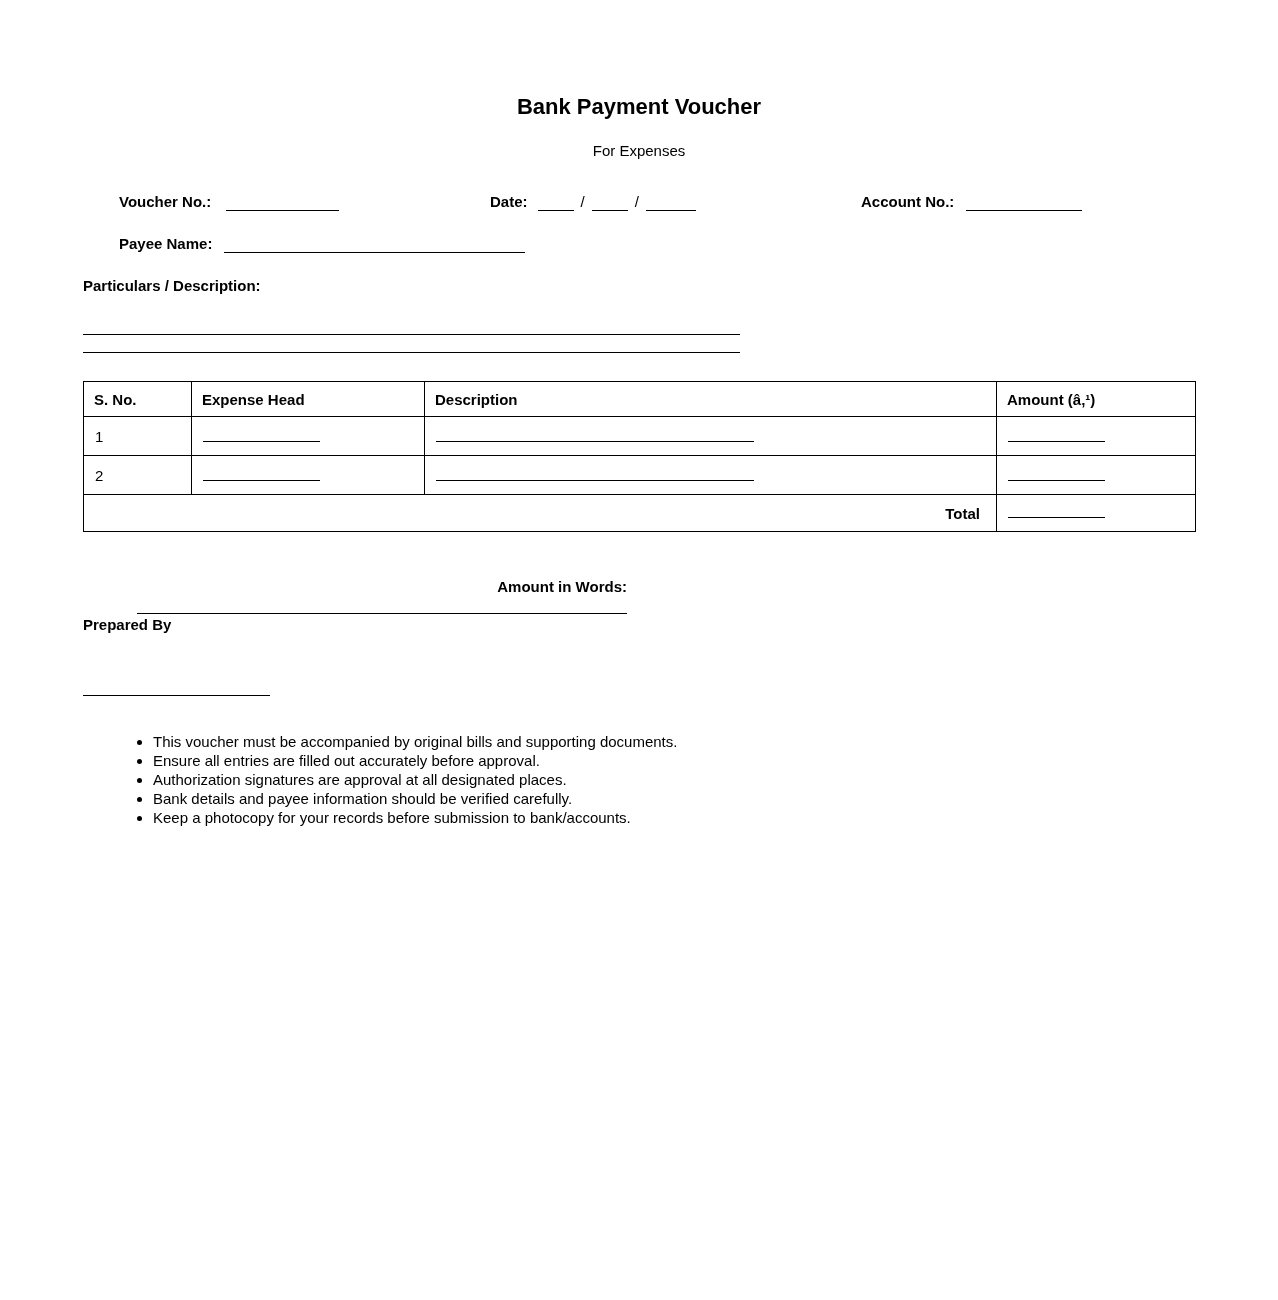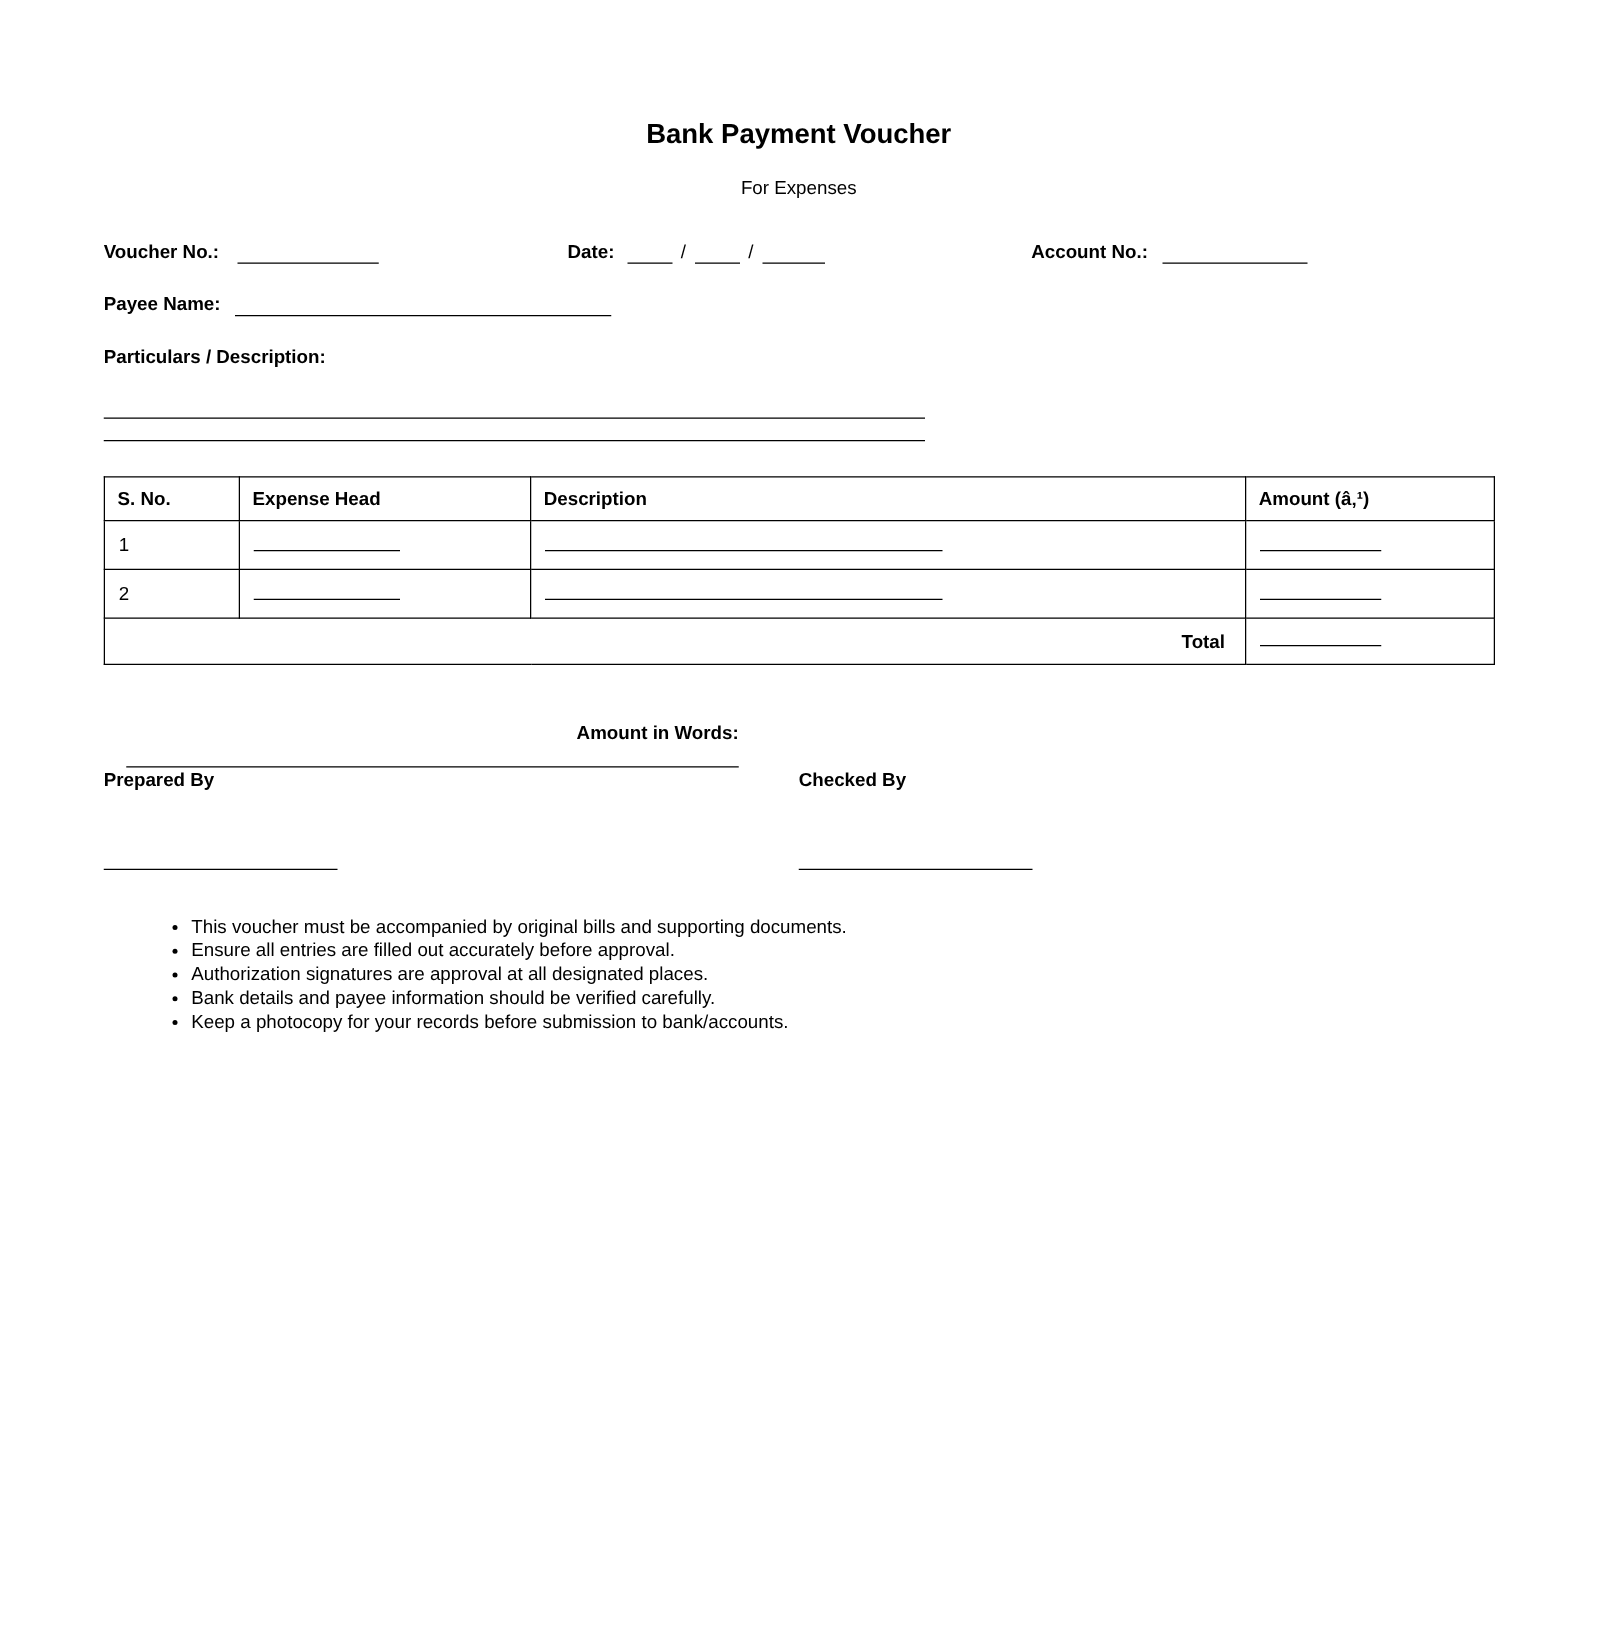--- a/index.html
+++ b/index.html
@@ -6,21 +6,21 @@
   html,body { background:#ffffff; }
   body {
     width:1278px; height:1300px; position:relative;
     font-family:"Liberation Sans","DejaVu Sans",sans-serif;
     color:#000;
   }
   .abs { position:absolute; }
   .label { font-weight:bold; font-size:15px; line-height:18px; white-space:nowrap; }
   .plain { font-size:15px; line-height:18px; }
   .blank { display:inline-block; height:18px; border-bottom:1px solid #000; }
-  .field { display:flex; align-items:flex-end; }
+  .field { display:flex; align-items:flex-end;margin-left:36px; }
 
   .page-title {
     position:absolute; top:93px; left:0; right:0;
     text-align:center; font-size:22px; font-weight:bold; line-height:27px;
   }
   .page-subtitle {
     position:absolute; top:142px; left:0; right:0;
     text-align:center; font-size:15px; line-height:18px;
   }
 
@@ -131,24 +131,20 @@
   <div class="abs field" style="left:83px; top:578px;flex-direction:column;">
     <span class="label">Amount in Words:</span>
     <span class="blank" style="width:490px; margin-left:18px;"></span>
   </div>
 
   <div class="signatures">
     <div class="sig-col">
       <span class="label">Prepared By</span>
       <div class="sig-line"></div>
     </div>
-    <div class="sig-col">
-      <span class="label">Checked By</span>
-      <div class="sig-line"></div>
-    </div>
   </div>
 
   <ul class="notes">
     <li>This voucher must be accompanied by original bills and supporting documents.</li>
     <li>Ensure all entries are filled out accurately before approval.</li>
     <li>Authorization signatures are approval at all designated places.</li>
     <li>Bank details and payee information should be verified carefully.</li>
     <li>Keep a photocopy for your records before submission to bank/accounts.</li>
   </ul>
 

